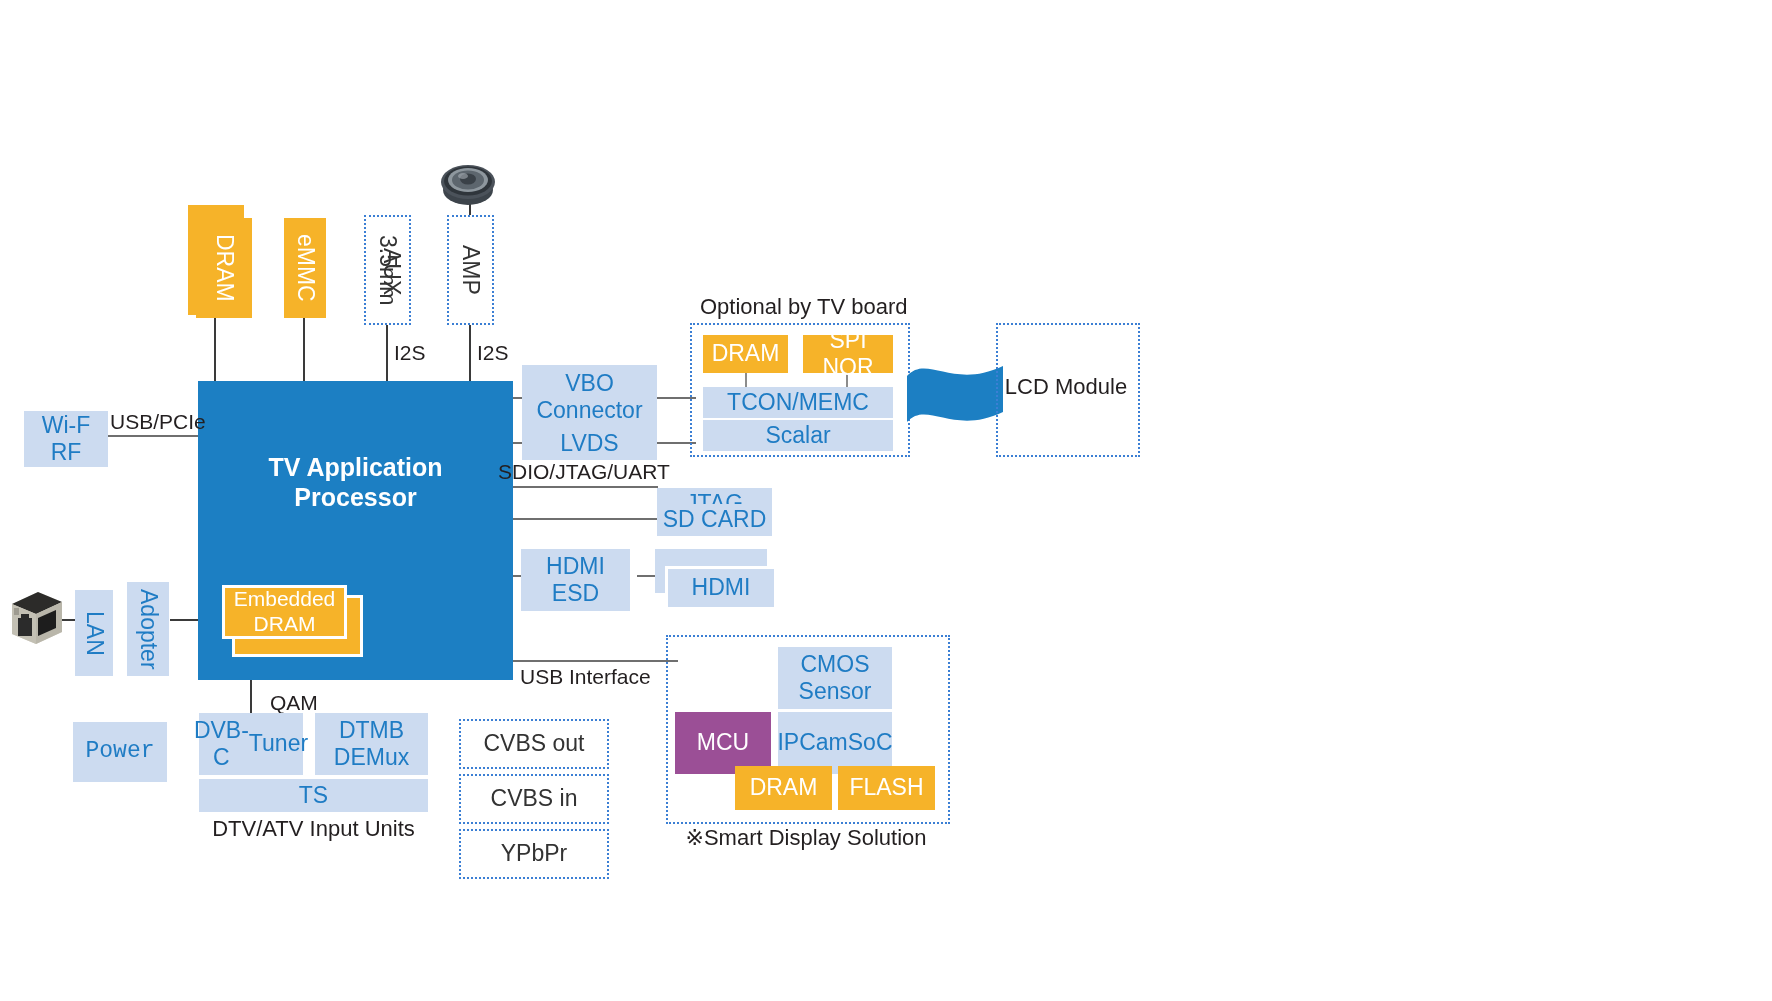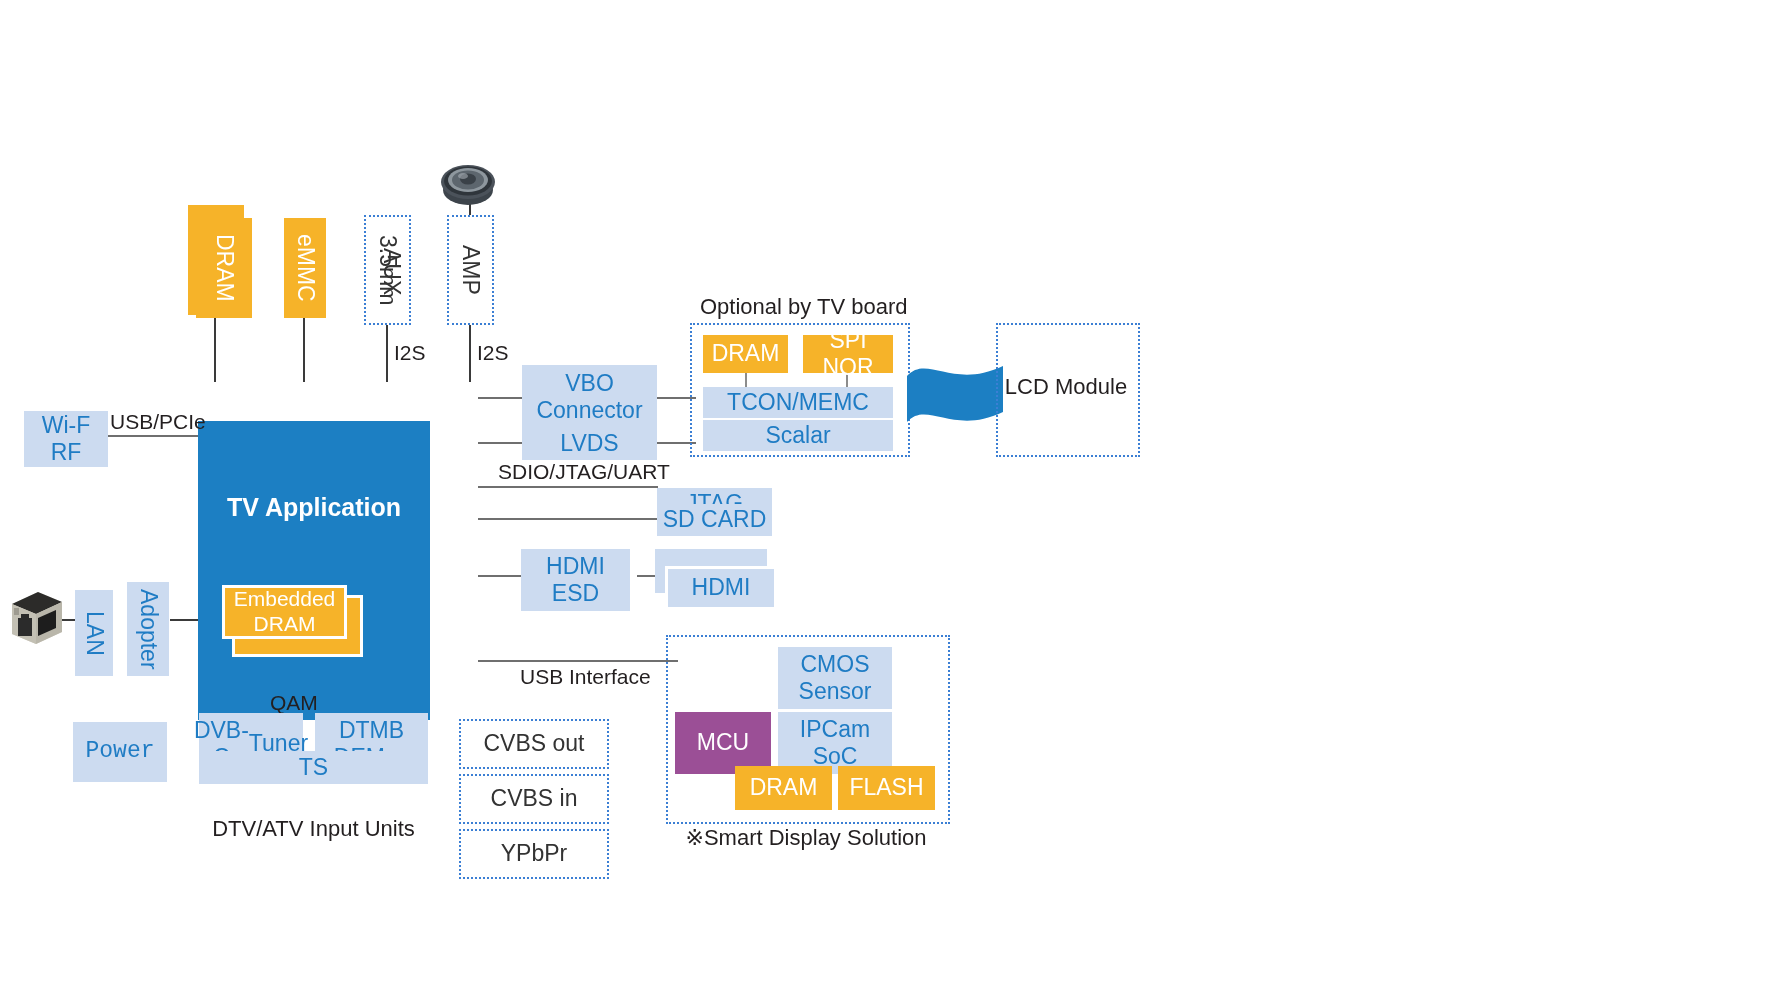--- a/index.html
+++ b/index.html
@@ -154,23 +154,24 @@
     <ellipse cx="31" cy="29" rx="24" ry="14.5" fill="#2f353b"></ellipse>
     <ellipse cx="31" cy="28" rx="20" ry="12" fill="#8e979e"></ellipse>
     <ellipse cx="31" cy="28" rx="16" ry="9.5" fill="#5d666e"></ellipse>
     <ellipse cx="31" cy="27" rx="8" ry="5.5" fill="#3a4148"></ellipse>
     <ellipse cx="26" cy="24" rx="5" ry="3" fill="#aeb6bd" opacity="0.55"></ellipse>
   </svg>
 
   <div class="node label-small" style="left:386px;top:340px;width:60px;height:26px;justify-content:flex-start;padding-left:8px;">I2S</div>
   <div class="node label-small" style="left:469px;top:340px;width:60px;height:26px;justify-content:flex-start;padding-left:8px;">I2S</div>
 
-  <div class="node proc" style="left:198px;top:381px;width:232px;height:299px;flex-direction:column;margin-top:40px;">
+  <div class="node proc" style="left:198px;top:381px;width:315px;height:299px;flex-direction:column;">
     <div style="position:absolute;left:0;right:0;top:72px;text-align:center;">
       <div>TV Application</div>
+      <div>Processor</div>
     </div>
   </div>
 
   <div class="stack-shadow emb" style="left:232px;top:595px;width:125px;height:56px;"></div>
   <div class="node orange emb" style="left:222px;top:585px;width:125px;height:54px;flex-direction:column;font-size:21px;">
     <span>Embedded</span>
     <span>DRAM</span>
   </div>
 
   <div class="node blue-light" style="left:24px;top:411px;width:84px;height:56px;flex-direction:column;">
@@ -198,21 +199,21 @@
   <div class="node label-small" style="left:250px;top:690px;width:80px;height:26px;justify-content:flex-start;padding-left:8px;margin-left:12px;">QAM</div>
 
   <div class="node blue-light" style="left:199px;top:713px;width:104px;height:62px;flex-direction:row;">
     <span>DVB-C</span>
     <span>Tuner</span>
   </div>
   <div class="node blue-light" style="left:315px;top:713px;width:113px;height:62px;flex-direction:column;">
     <span>DTMB</span>
     <span>DEMux</span>
   </div>
-  <div class="node blue-light" style="left:199px;top:751px;width:229px;height:33px;">TS</div>
+  <div class="node blue-light" style="left:199px;top:779px;width:229px;height:33px;">TS</div>
   <div class="node dotted" style="left:459px;top:719px;width:150px;height:50px;">CVBS out</div>
 
   <div class="node plain-text" style="left:199px;top:813px;width:229px;height:32px;">DTV/ATV Input Units</div>
   <div class="node dotted" style="left:459px;top:774px;width:150px;height:50px;">CVBS in</div>
   <div class="node dotted" style="left:459px;top:829px;width:150px;height:50px;">YPbPr</div>
 
   <div class="node blue-light" style="left:522px;top:365px;width:135px;height:64px;flex-direction:column;">
     <span>VBO</span>
     <span>Connector</span>
   </div>
@@ -248,21 +249,21 @@
 
   <div class="dotted-group" style="position:absolute;left:996px;top:323px;width:140px;height:130px;"></div>
   <div class="node plain-text" style="left:996px;top:372px;width:140px;height:30px;">LCD Module</div>
 
   <div class="dotted-group" style="position:absolute;left:666px;top:635px;width:280px;height:185px;"></div>
 
   <div class="node blue-light" style="left:778px;top:647px;width:114px;height:62px;flex-direction:column;">
     <span>CMOS</span>
     <span>Sensor</span>
   </div>
-  <div class="node blue-light" style="left:778px;top:712px;width:114px;height:62px;flex-direction:column;">
+  <div class="node blue-light" style="left:778px;top:712px;width:114px;height:62px;flex-direction:row;">
     <span>IPCam</span>
     <span>SoC</span>
   </div>
   <div class="node purple" style="left:675px;top:712px;width:96px;height:62px;">MCU</div>
   <div class="node orange" style="left:735px;top:766px;width:97px;height:44px;">DRAM</div>
   <div class="node orange" style="left:838px;top:766px;width:97px;height:44px;">FLASH</div>
 
   <div class="node plain-text" style="left:666px;top:822px;width:280px;height:32px;">※Smart Display Solution</div>
 
 </div>

